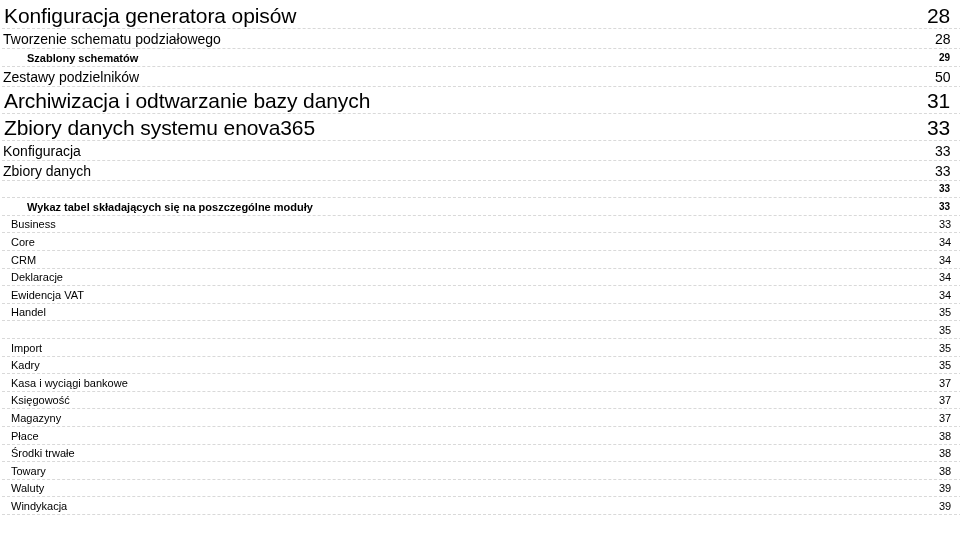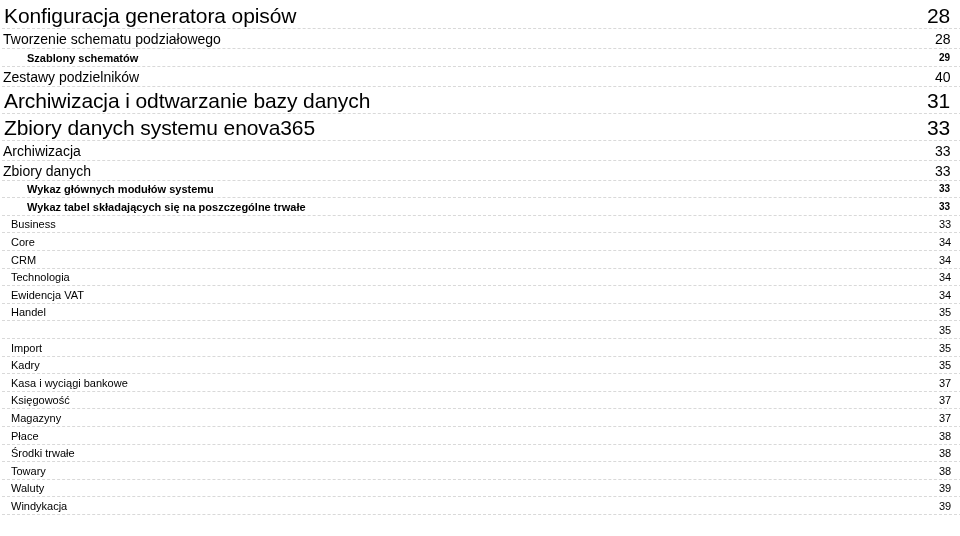--- a/index.html
+++ b/index.html
@@ -106,69 +106,68 @@
       <span class="page">28</span>
     </div>
     <div class="toc-row lvl2">
       <span class="label">Szablony schematów</span>
       <span class="leader"></span>
       <span class="page">29</span>
     </div>
     <div class="toc-row lvl1">
       <span class="label">Zestawy podzielników</span>
       <span class="leader"></span>
-      <span class="page">40</span>
+      <span class="page">50</span>
     </div>
     <div class="toc-row lvl0">
       <span class="label">Archiwizacja i odtwarzanie bazy danych</span>
       <span class="leader"></span>
       <span class="page">31</span>
     </div>
     <div class="toc-row lvl0">
       <span class="label">Zbiory danych systemu enova365</span>
       <span class="leader"></span>
       <span class="page">33</span>
     </div>
     <div class="toc-row lvl1">
-      <span class="label">Archiwizacja</span>
+      <span class="label">Konfiguracja</span>
       <span class="leader"></span>
       <span class="page">33</span>
     </div>
     <div class="toc-row lvl1">
       <span class="label">Zbiory danych</span>
       <span class="leader"></span>
       <span class="page">33</span>
     </div>
     <div class="toc-row lvl2">
-      <span class="label">Wykaz głównych modułów systemu</span>
       <span class="leader"></span>
       <span class="page">33</span>
     </div>
     <div class="toc-row lvl2">
-      <span class="label">Wykaz tabel składających się na poszczególne trwałe</span>
+      <span class="label">Wykaz tabel składających się na poszczególne moduły</span>
       <span class="leader"></span>
       <span class="page">33</span>
     </div>
     <div class="toc-row lvl3">
       <span class="label">Business</span>
       <span class="leader"></span>
       <span class="page">33</span>
     </div>
     <div class="toc-row lvl3">
       <span class="label">Core</span>
       <span class="leader"></span>
       <span class="page">34</span>
     </div>
     <div class="toc-row lvl3">
       <span class="label">CRM</span>
       <span class="leader"></span>
       <span class="page">34</span>
     </div>
     <div class="toc-row lvl3">
-      <span class="label">Technologia</span>
+      <span class="label">Deklaracje</span>
       <span class="leader"></span>
       <span class="page">34</span>
     </div>
     <div class="toc-row lvl3">
       <span class="label">Ewidencja VAT</span>
       <span class="leader"></span>
       <span class="page">34</span>
     </div>
     <div class="toc-row lvl3">
       <span class="label">Handel</span>

